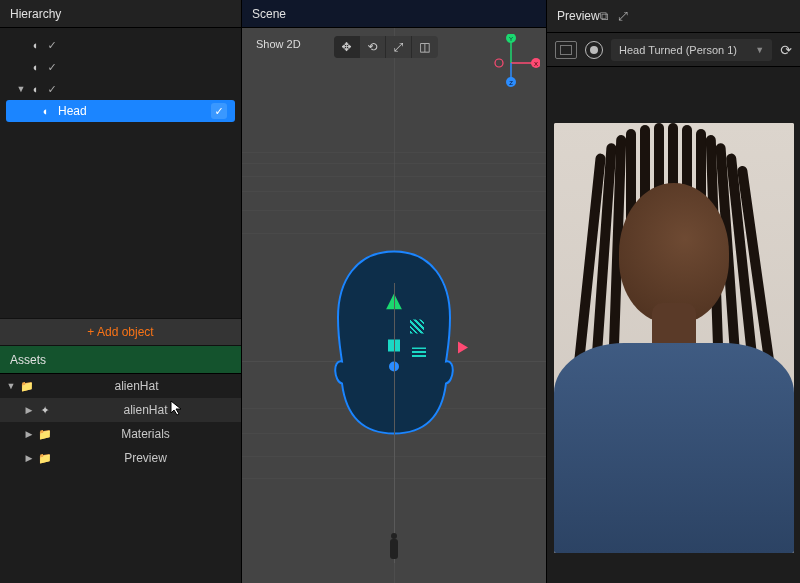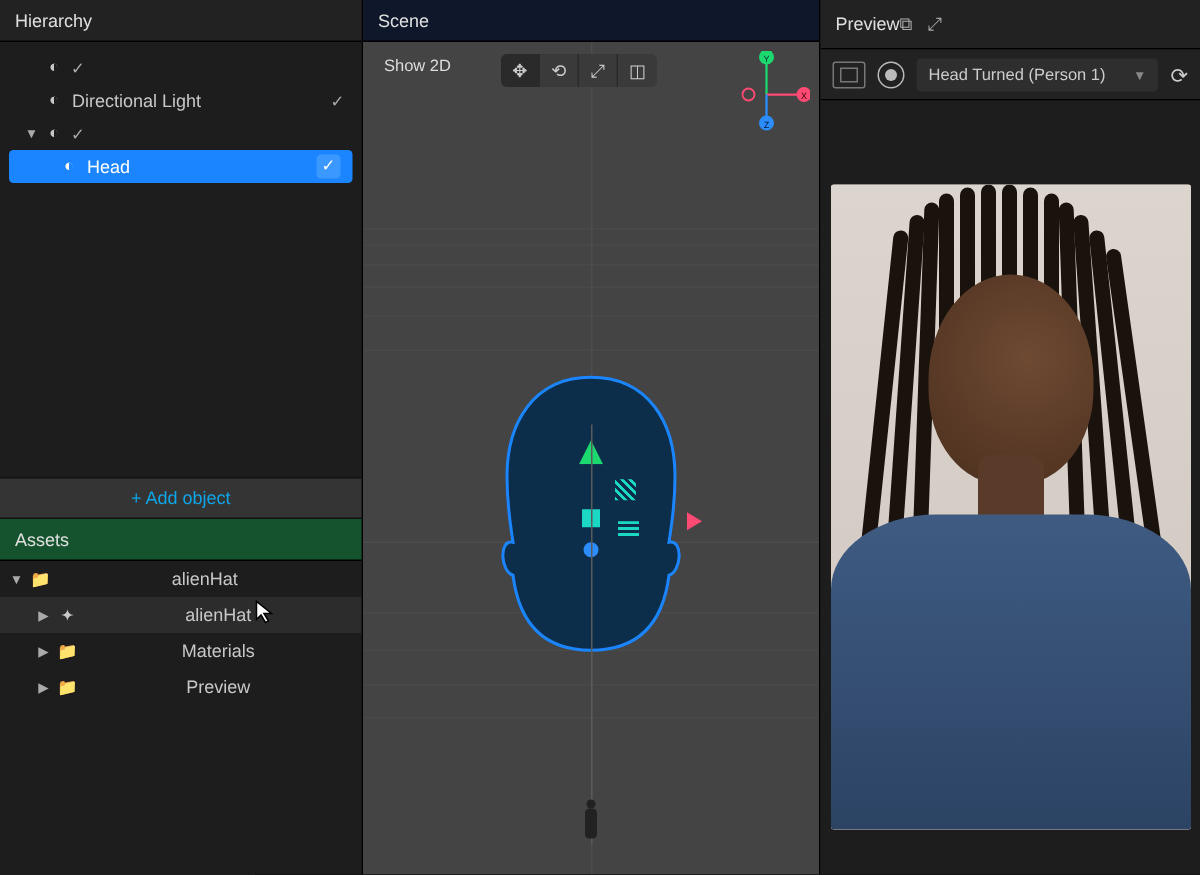--- a/index.html
+++ b/index.html
@@ -19,21 +19,21 @@
   .tree { padding:6px 0; }
   .tree-row { display:flex; align-items:center; height:22px; padding-right:8px; color:#c8c8c8; }
   .tree-row .spacer { display:inline-block; width:14px; }
   .tree-row .caret { width:14px; text-align:center; font-size:9px; color:#aaa; }
   .tree-row .ic { width:16px; text-align:center; font-size:11px; }
   .tree-row .lbl { flex:1; padding-left:4px; }
   .tree-row .check { width:16px; text-align:center; color:#aaa; font-size:11px; }
   .tree-row.selected { background:#1b85ff; color:#fff; border-radius:3px; margin:0 6px; padding-left:4px; }
   .tree-row.selected .check { color:#fff; background:#3a98ff; border-radius:3px; width:16px; height:16px; line-height:16px; }
 
-  .add-object { height:28px; background:#343434; color:#0ea5e9; display:flex; align-items:center; justify-content:center; font-size:12px; border-top:1px solid #111; border-bottom:1px solid #111; }
+  .add-object { height:28px; background:#343434; color:#f97316; display:flex; align-items:center; justify-content:center; font-size:12px; border-top:1px solid #111; border-bottom:1px solid #111; }
 
   
   .assets-body { flex:1; background:#1d1d1d; overflow:hidden; }
   .asset-row { display:flex; align-items:center; height:24px; color:#c8c8c8; padding-right:8px; }
   .asset-row .caret { width:14px; text-align:center; font-size:9px; color:#aaa; }
   .asset-row .ic { width:18px; text-align:center; font-size:11px; }
   .asset-row .lbl { flex:1; padding-left:4px;text-align:center; }
   .asset-row.hover { background:#2c2c2c; }
   .cursor { position:relative; }
   .cursor svg { position:absolute; left:170px; top:2px; }
@@ -108,21 +108,20 @@
         <span class="spacer"></span>
           <span class="spacer"></span>
         <span class="ic">◐</span>
         <span class="check">✓</span>
       </div>
 
       <div class="tree-row">
         <span class="spacer"></span>
           <span class="spacer"></span>
         <span class="ic">◐</span>
-        <span class="lbl">Directional Light</span>
         <span class="check">✓</span>
       </div>
 
       <div class="tree-row">
         <span class="spacer"></span>
         <span class="caret">▼</span>
         <span class="ic">◐</span>
         <span class="check">✓</span>
       </div>
 

